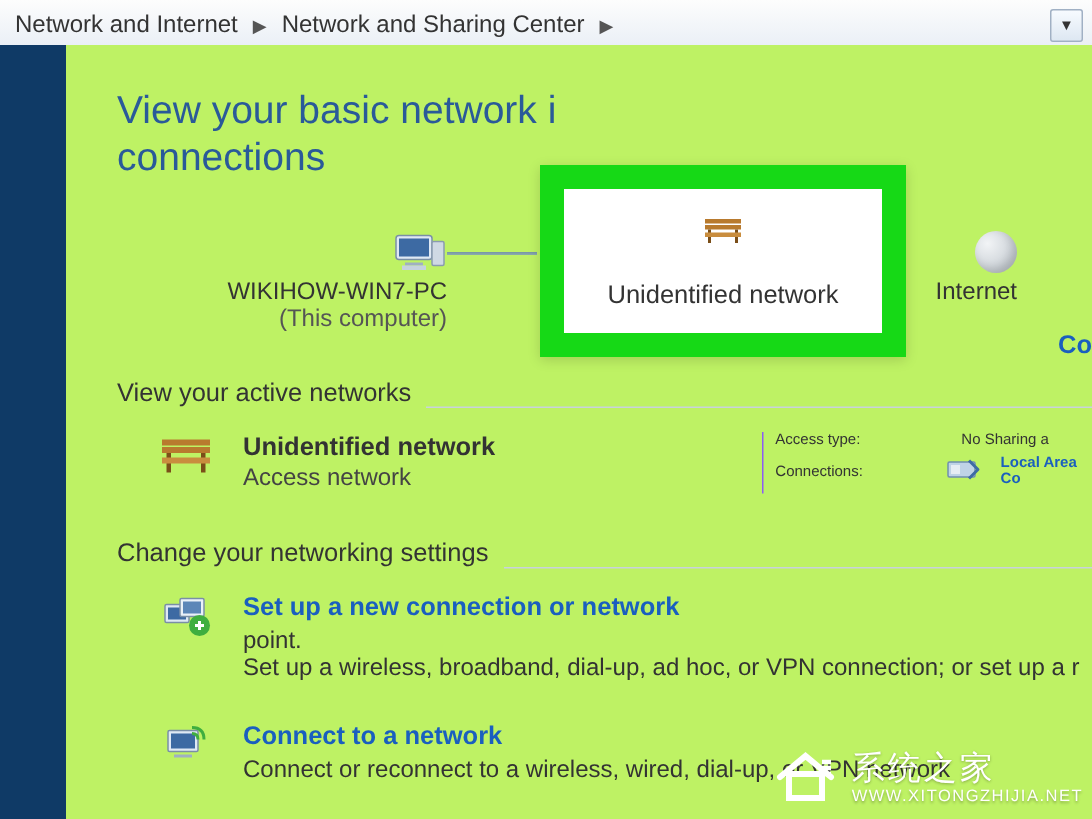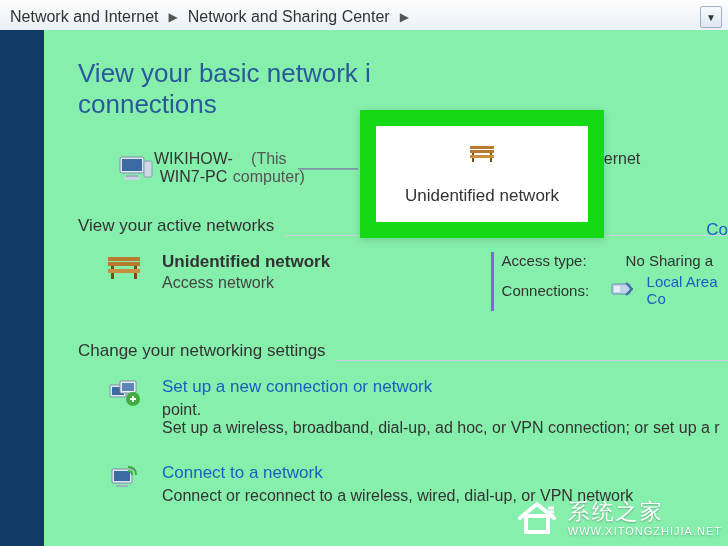--- a/index.html
+++ b/index.html
@@ -35,40 +35,40 @@
     font-size: 10px; color: #333;
   }
   .left-strip {
     position: absolute;
     top: 30px; left: 0; width: 44px; bottom: 0;
     background: #0f3a66;
   }
   .content {
     position: absolute;
     top: 30px; left: 44px; right: 0; bottom: 0;
-    background: #86efac;
+    background: #bef264;
     padding: 28px 0 0 34px;
     color: #333;
   }
   h1.page-title {
     color: #2a5a99;
     font-weight: 400;
     font-size: 26px;
     margin-bottom: 30px;
   }
   .net-map {
     display: flex;
     align-items: flex-start;
     gap: 0;
     margin-bottom: 30px;
     position: relative;
     padding-left: 40px;
   }
   .node {
-    display: flex; align-items: flex-start;
+    display: flex; flex-direction: column; align-items: flex-end;
     width: 180px;
     font-size: 16px;
     text-align: center;
     color: #333;
   }
   .node .iconbox { height: 36px; display:flex; align-items:center; justify-content:center; }
   .node-sub { color: #555; font-size: 16px; }
   .line {
     flex: 0 0 60px;
     height: 2px;
@@ -120,27 +120,27 @@
     margin-bottom: 30px;
   }
   .active-net-left {
     display:flex; align-items:flex-start; gap:18px;
     padding-left: 26px;
     width: 460px;
   }
   .active-net-left .title { font-weight:700; font-size:17px; }
   .active-net-left .sub { font-size:16px; color:#444; margin-top:2px; }
   .active-net-right {
-    border-left:3px solid #8b5cf6;
+    border-left:1px solid #8b5cf6;
     padding-left:8px;
-    font-size:15px;
+    font-size:10px;
   }
   .active-net-right .row { display:flex; gap:14px; margin-bottom:4px; align-items:center; }
   .active-net-right .label { width:110px; color:#333; }
-  .link { color:#1a5fbf; cursor:pointer; }
+  .link { color:#1a5fbf; cursor:pointer;font-weight:bold; }
   .right-links {
     position:absolute; right:0; top:190px;
     color:#1a5fbf; font-size:17px;
   }
   .settings-item {
     display:flex; gap:18px; padding-left:26px; margin-bottom:26px;
   }
   .settings-item .txt .title { color:#1a5fbf; font-size:17px; margin-bottom:4px; }
   .settings-item .txt .desc { font-size:16px; color:#333; }
   .icon-box { width:40px; display:flex; justify-content:center; }

